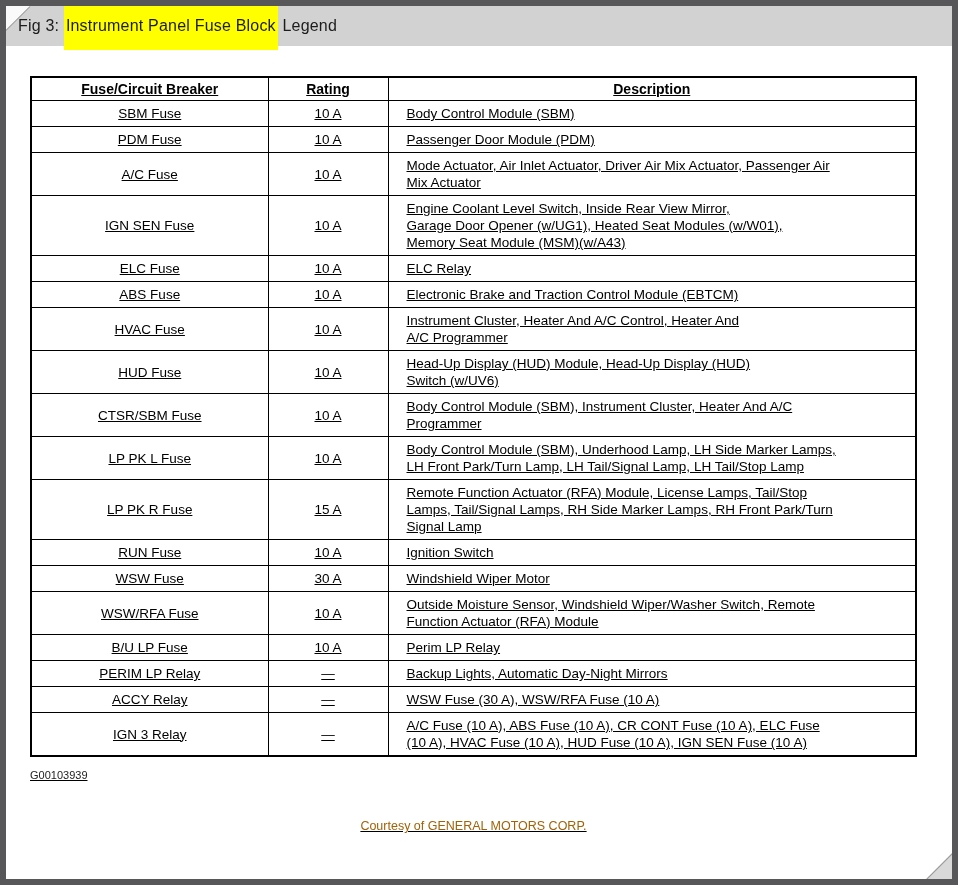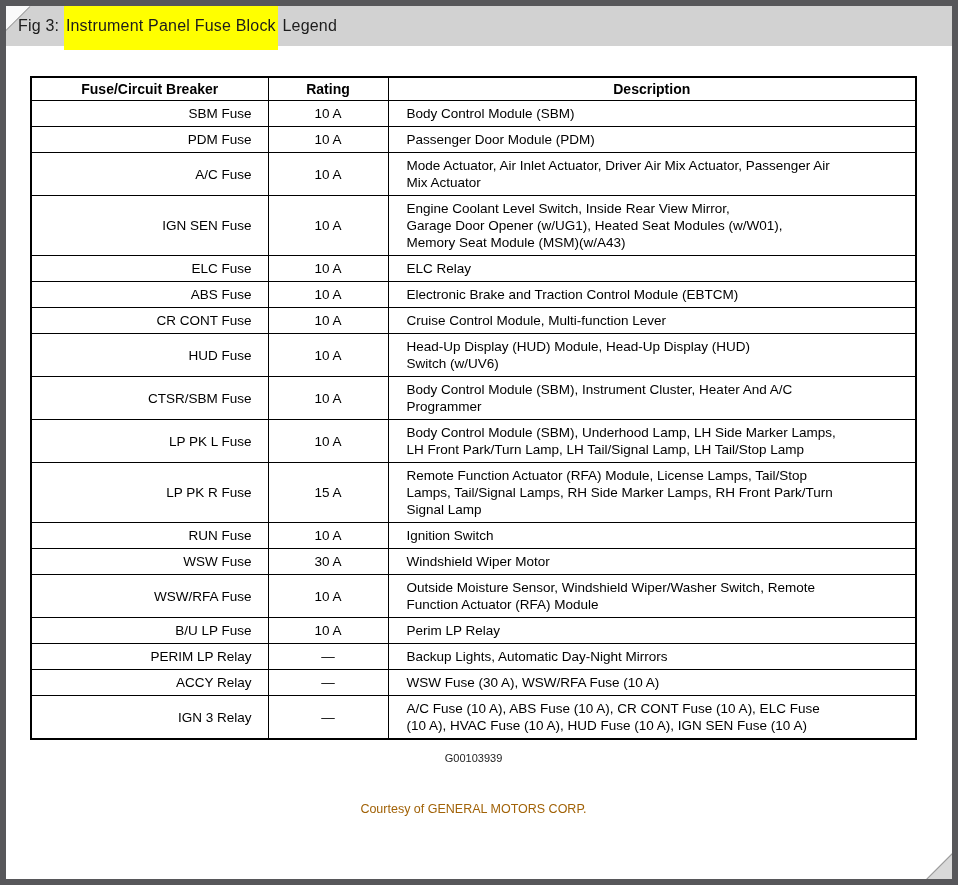--- a/index.html
+++ b/index.html
@@ -27,20 +27,21 @@
     color: #1c1c1c;
     letter-spacing: 0.2px;
   }
   .titlebar mark {
     background: #ffff00;
     color: #1c1c1c;
     padding: 16px 2px;
   }
   .doc {
     padding: 30px 35px 0 24px;
+    text-decoration: underline;
   }
   table.fuse-table {
     border-collapse: collapse;
     width: 100%;
     border: 2px solid #000;
     table-layout: fixed;
   }
   table.fuse-table th,
   table.fuse-table td {
     border: 1.5px solid #000;
@@ -49,41 +50,40 @@
   }
   table.fuse-table th {
     font-size: 14px;
     font-weight: bold;
     padding: 3px 4px;
     text-align: center;
   }
   col.c-fuse   { width: 237px; }
   col.c-rating { width: 120px; }
   td.fuse {
-    text-align: right;
+    text-align: center;
     font-size: 13.5px;
-    padding: 4px 16px;
+    padding: 4px 4px;
   }
   td.rating {
     text-align: center;
     font-size: 13.5px;
     padding: 4px 0;
   }
   td.desc {
     text-align: left;
     font-size: 13.5px;
     line-height: 17px;
     padding: 4px 18px;
     white-space: pre-line;
   }
   .figure-id {
     margin: 12px 0 0 0;
     font-size: 11px;
     color: #222;
-    text-align: center;
   }
   .courtesy {
     margin-top: 38px;
     text-align: center;
     font-size: 12.5px;
     color: #a16207;
   }
   
   .corner-tl-fill {
     position: absolute; top: 0; left: 0;
@@ -161,23 +161,24 @@
           <td class="fuse">ELC Fuse</td>
           <td class="rating">10 A</td>
           <td class="desc">ELC Relay</td>
         </tr>
         <tr>
           <td class="fuse">ABS Fuse</td>
           <td class="rating">10 A</td>
           <td class="desc">Electronic Brake and Traction Control Module (EBTCM)</td>
         </tr>
         <tr>
-          <td class="fuse">CR CONT Fuse</td>
-          <td class="rating">10 A</td>
-          <td class="desc">Cruise Control Module, Multi-function Lever</td>
+          <td class="fuse">HVAC Fuse</td>
+          <td class="rating">10 A</td>
+          <td class="desc">Instrument Cluster, Heater And A/C Control, Heater And
+A/C Programmer</td>
         </tr>
         <tr>
           <td class="fuse">HUD Fuse</td>
           <td class="rating">10 A</td>
           <td class="desc">Head-Up Display (HUD) Module, Head-Up Display (HUD)
 Switch (w/UV6)</td>
         </tr>
         <tr>
           <td class="fuse">CTSR/SBM Fuse</td>
           <td class="rating">10 A</td>

